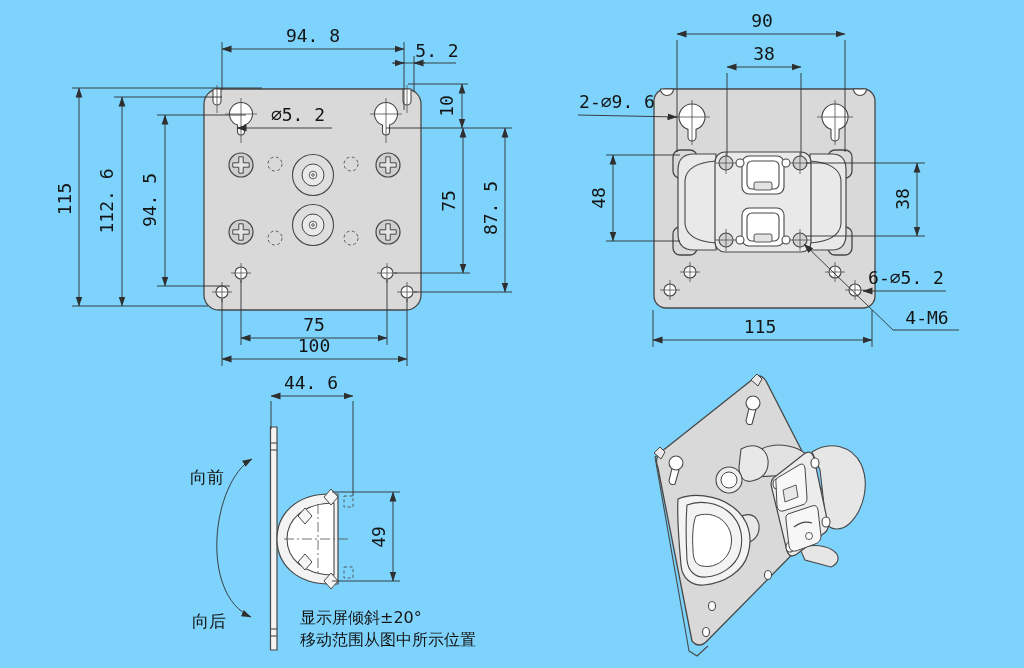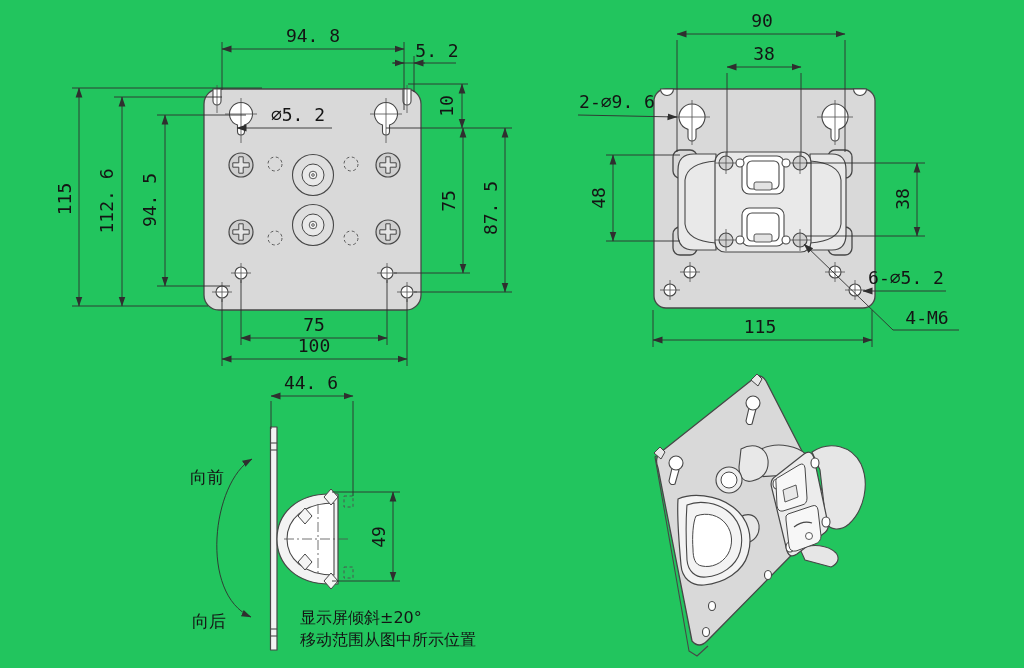--- a/index.html
+++ b/index.html
@@ -1,16 +1,16 @@
 <!DOCTYPE html>
 <html><head>
 <meta charset="utf-8">
 <style>
   html,body{margin:0;padding:0;background:#fff;}
-  .stage{position:relative;width:1024px;height:668px;background:#22c55e;overflow:hidden;}
+  .stage{position:relative;width:1024px;height:668px;background:#7dd3fc;overflow:hidden;}
   svg{display:block;}
   .plate{fill:#d9d9d9;stroke:#474747;stroke-width:1.3;stroke-linejoin:round;}
   .part{fill:#e9e9e9;stroke:#474747;stroke-width:1.2;stroke-linejoin:round;}
   .part2{fill:#f3f3f3;stroke:#474747;stroke-width:1.2;stroke-linejoin:round;}
   .hole{fill:#ffffff;stroke:#474747;stroke-width:1.1;}
   .ol{fill:none;stroke:#474747;stroke-width:1.1;stroke-linejoin:round;}
   .cl{stroke:#4f4f4f;stroke-width:0.8;fill:none;}
   .dash{stroke:#4f4f4f;stroke-width:0.9;fill:none;stroke-dasharray:3 2.6;}
   .cdash{stroke:#4f4f4f;stroke-width:0.8;fill:none;stroke-dasharray:10 3 2 3;}
   .dim{stroke:#2f2f2f;stroke-width:0.9;fill:none;}

